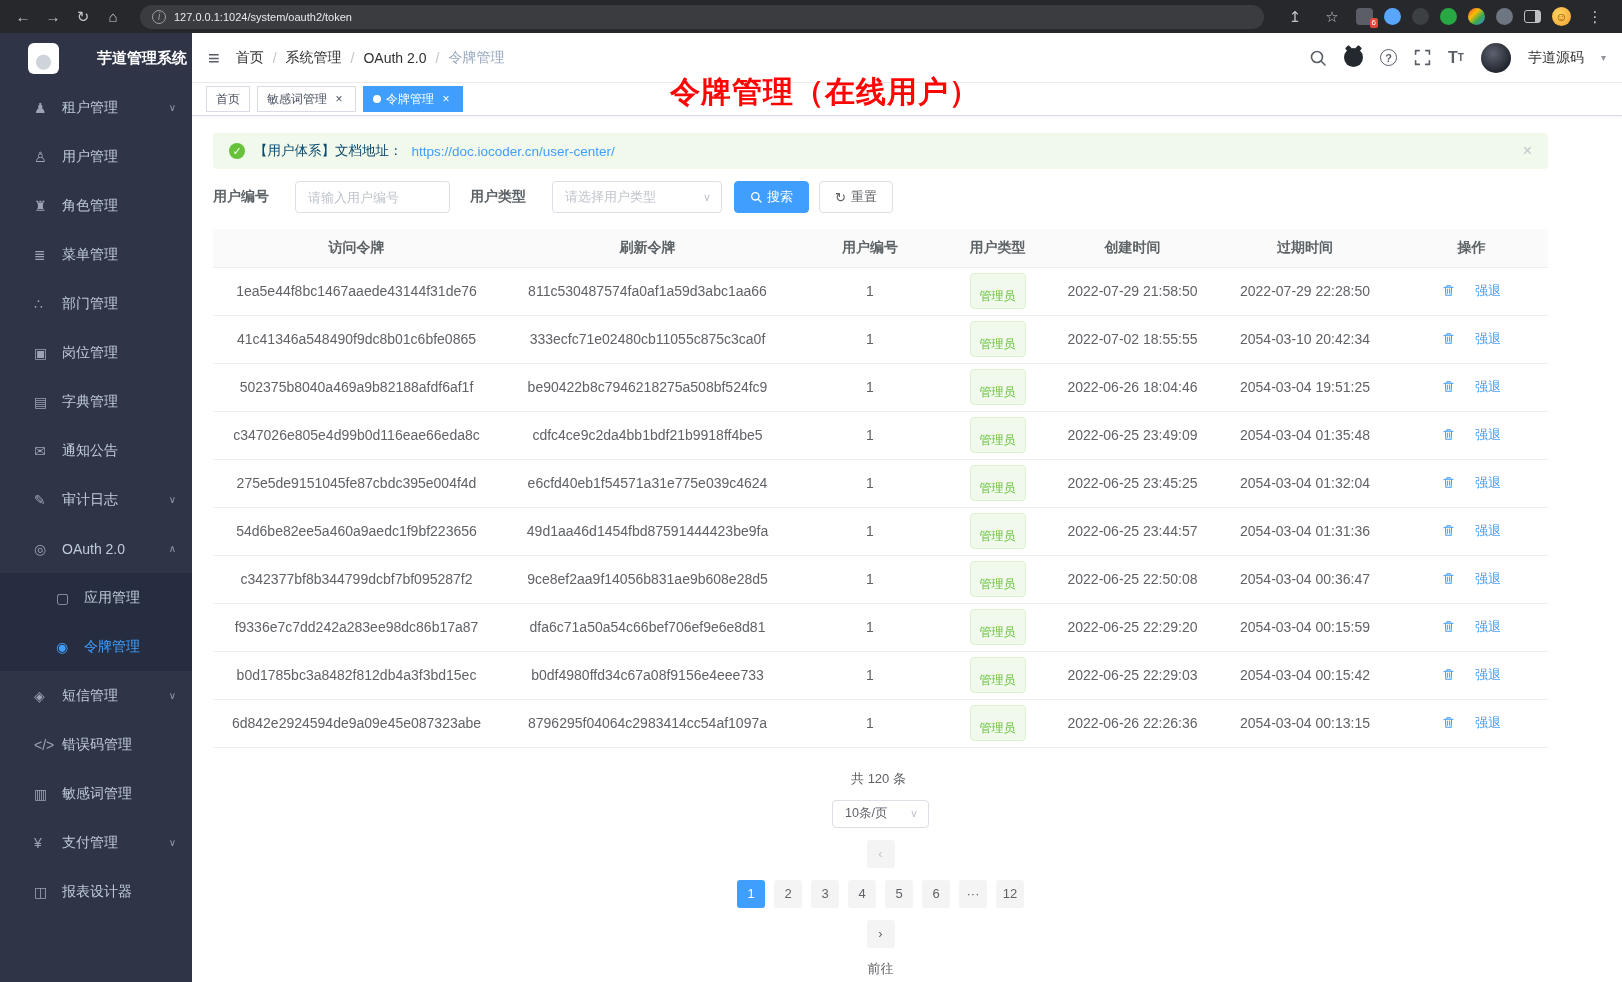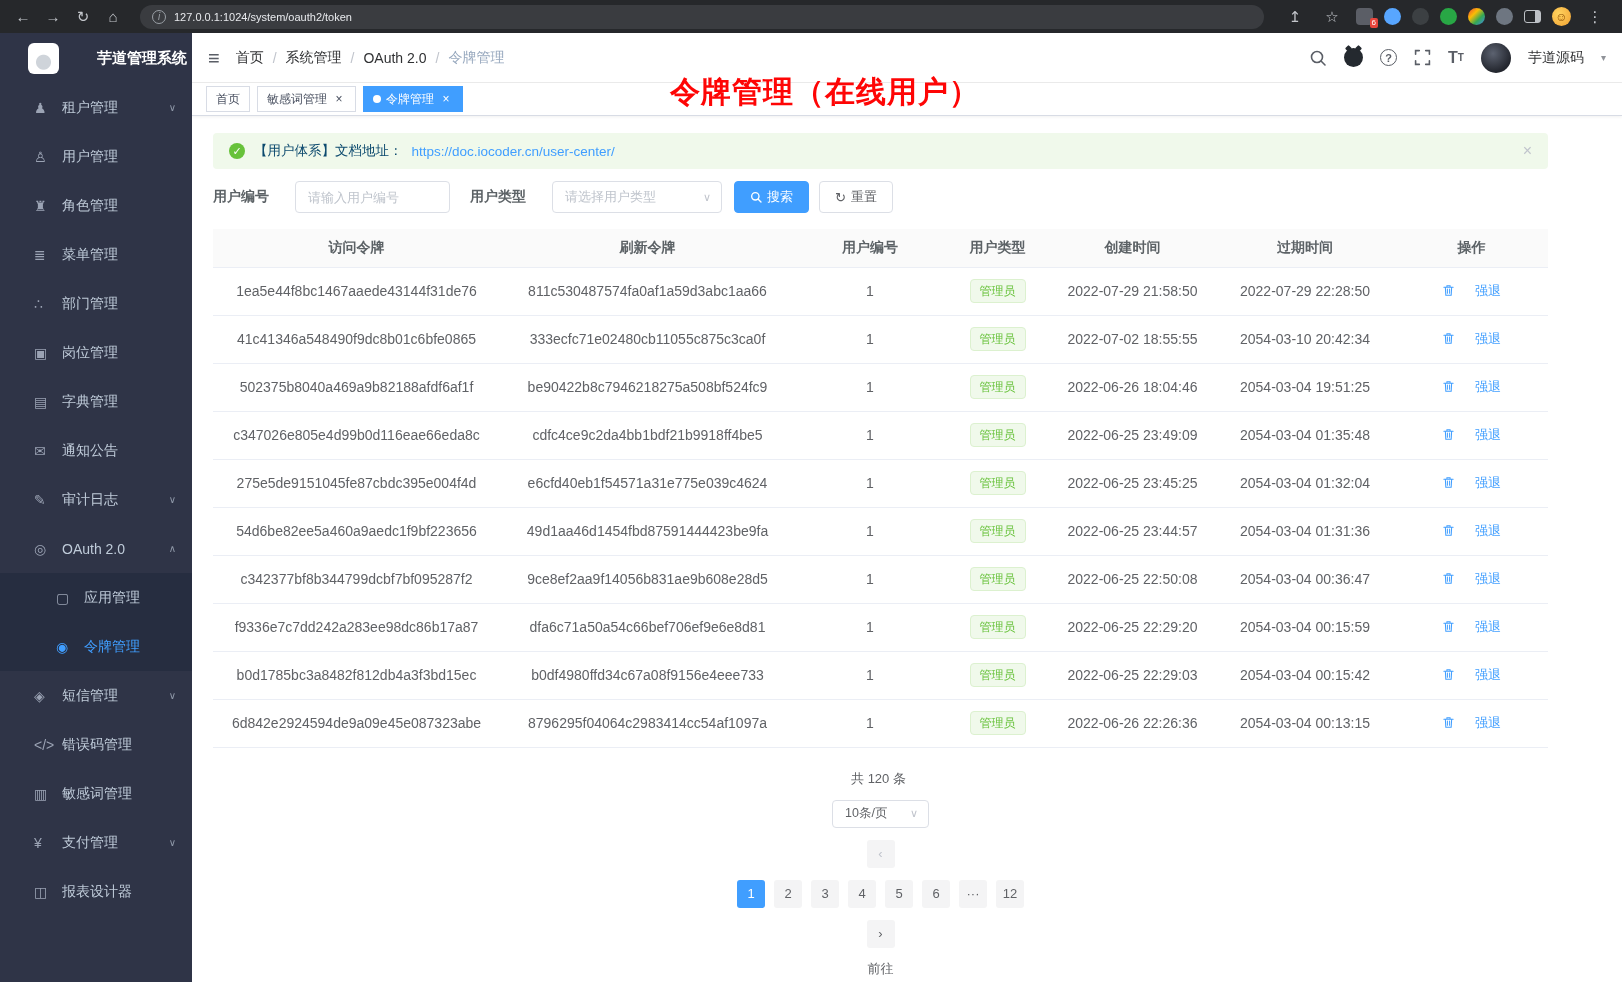--- a/index.html
+++ b/index.html
@@ -90,21 +90,21 @@
   .selectbox .caret { font-size:11px; color:#c0c4cc; margin-left:8px; }
   .f-select { width:170px; margin-left:0; }
   .btn { height:32px; border-radius:4px; font-size:13px; display:inline-flex; align-items:center; gap:5px; cursor:pointer; padding:0 15px; font-family:inherit; }
   .btn-primary { background:#409eff; border:1px solid #409eff; color:#fff; margin-left:12px; }
   .btn-plain { background:#fff; border:1px solid #dcdfe6; color:#606266; margin-left:10px; }
   .r-ic { font-size:13px; }
 
   table.grid { width:1335px; margin-top:16px; border-collapse:collapse; table-layout:fixed; font-size:14px; color:#606266; }
   table.grid th { height:38px; background:#fafafa; font-weight:700; color:#5c6266; text-align:center; border-bottom:1px solid #ebeef5; font-size:14px; }
   table.grid td { height:48px; text-align:center; border-bottom:1px solid #ebeef5; white-space:nowrap; overflow:hidden; }
-  .tag { display:inline-block; padding:0 9px; height:24px; line-height:22px; background:#f0f9eb; border:1px solid #dcf1cf; color:#67c23a; border-radius:4px; font-size:12px; }
+  .tag { display:inline-block; padding:11px 9px; height:36px; line-height:22px; background:#f0f9eb; border:1px solid #dcf1cf; color:#67c23a; border-radius:4px; font-size:12px; }
   .act { color:#409eff; font-size:13px; display:inline-flex; align-items:center; gap:20px; cursor:pointer; text-decoration:none; }
 
   .pager { width:1335px; margin-top:22px; display:flex; align-items:center; justify-content:flex-end; gap:12px; font-size:13px; color:#606266;flex-direction:column; }
   .total { margin-right:4px; }
   .size-select { width:97px; height:28px; }
   .size-select .val { font-size:12.5px; color:#606266; flex:1; }
   .pg { min-width:28px; height:28px; padding:0 4px; background:#f4f4f5; border:none; border-radius:3px; color:#606266; font-size:13px; display:inline-flex; align-items:center; justify-content:center; cursor:pointer; font-family:inherit; }
   .pg.on { background:#409eff; color:#fff; }
   .pg.off { color:#c0c4cc; cursor:default; }
   .pages { display:inline-flex; gap:9px; }

